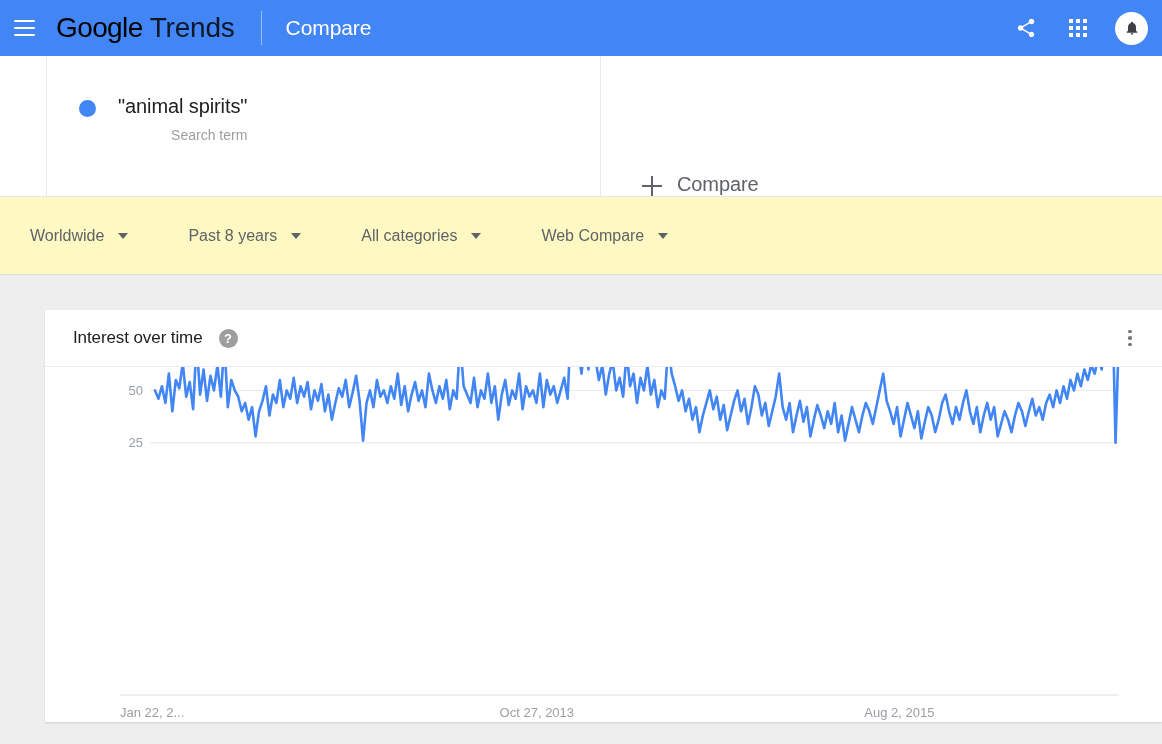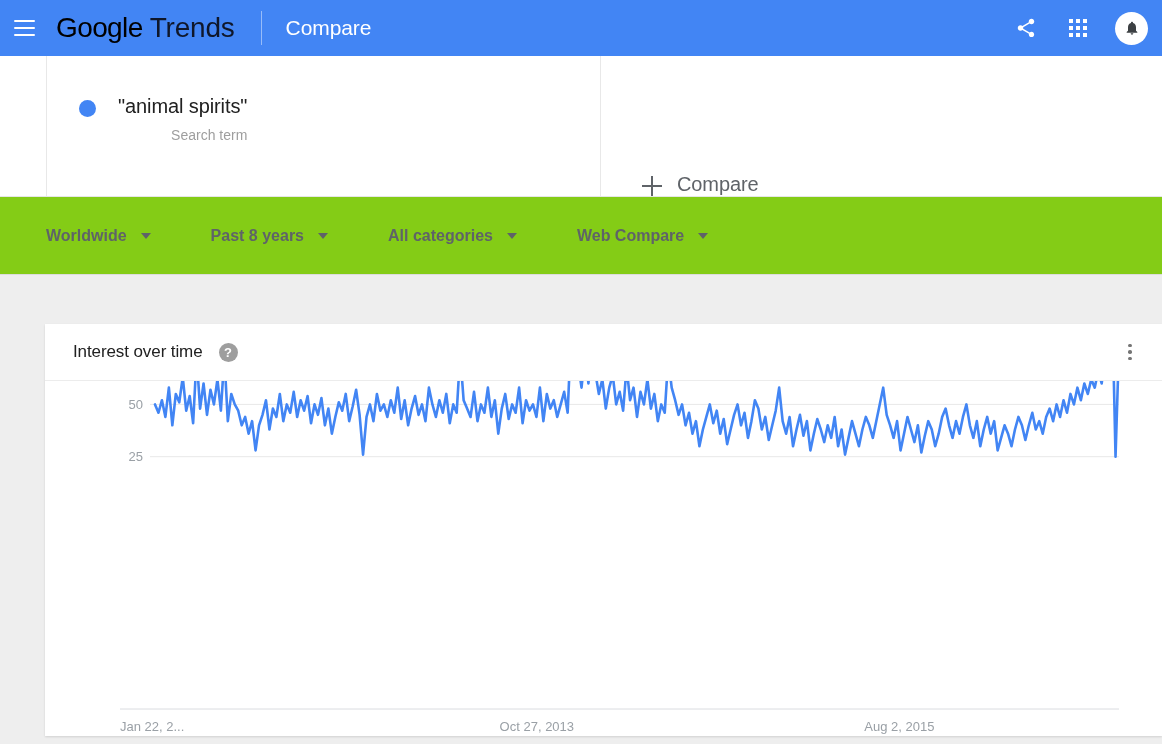--- a/index.html
+++ b/index.html
@@ -180,28 +180,27 @@
   }
   .compare-label {
     font-size: 20px;
     color: #5f6368;
     margin-left: 15px;
     letter-spacing: -0.1px;
   }
 
   
   .filter-bar {
-    background: #84cc16;
+    background: #fef9c3;
     height: 78px;
     display: flex;
     align-items: center;
-    padding-left: 46px;
+    padding-left: 30px;
     border-bottom: 1px solid #dcdcdc;
     box-sizing: border-box;
-    font-weight: bold;
   }
   .filter {
     display: flex;
     align-items: center;
     margin-right: 60px;
     cursor: pointer;
   }
   .filter-label {
     font-size: 16px;
     color: #5f6368;
@@ -212,21 +211,21 @@
     border-left: 5px solid transparent;
     border-right: 5px solid transparent;
     border-top: 6px solid #5f6368;
     margin-left: 14px;
   }
 
   
   .card {
     position: absolute;
     left: 45px;
-    top: 324px;
+    top: 310px;
     width: 1117px;
     height: 412px;
     background: #ffffff;
     box-shadow: 0 1px 2px rgba(0,0,0,0.12);
   }
   .card-head {
     height: 57px;
     display: flex;
     align-items: center;
     padding: 0 20px 0 28px;

